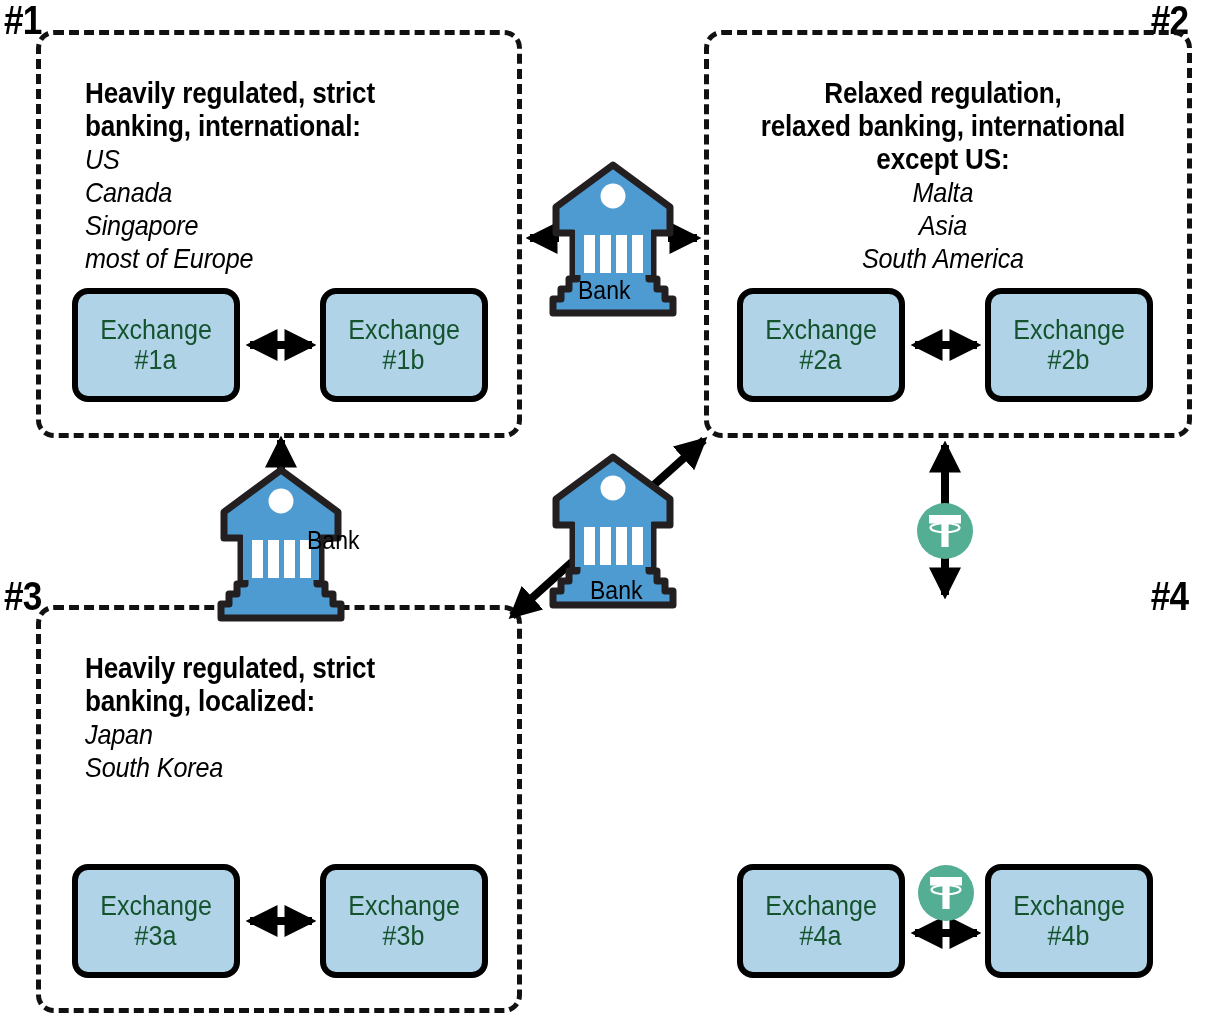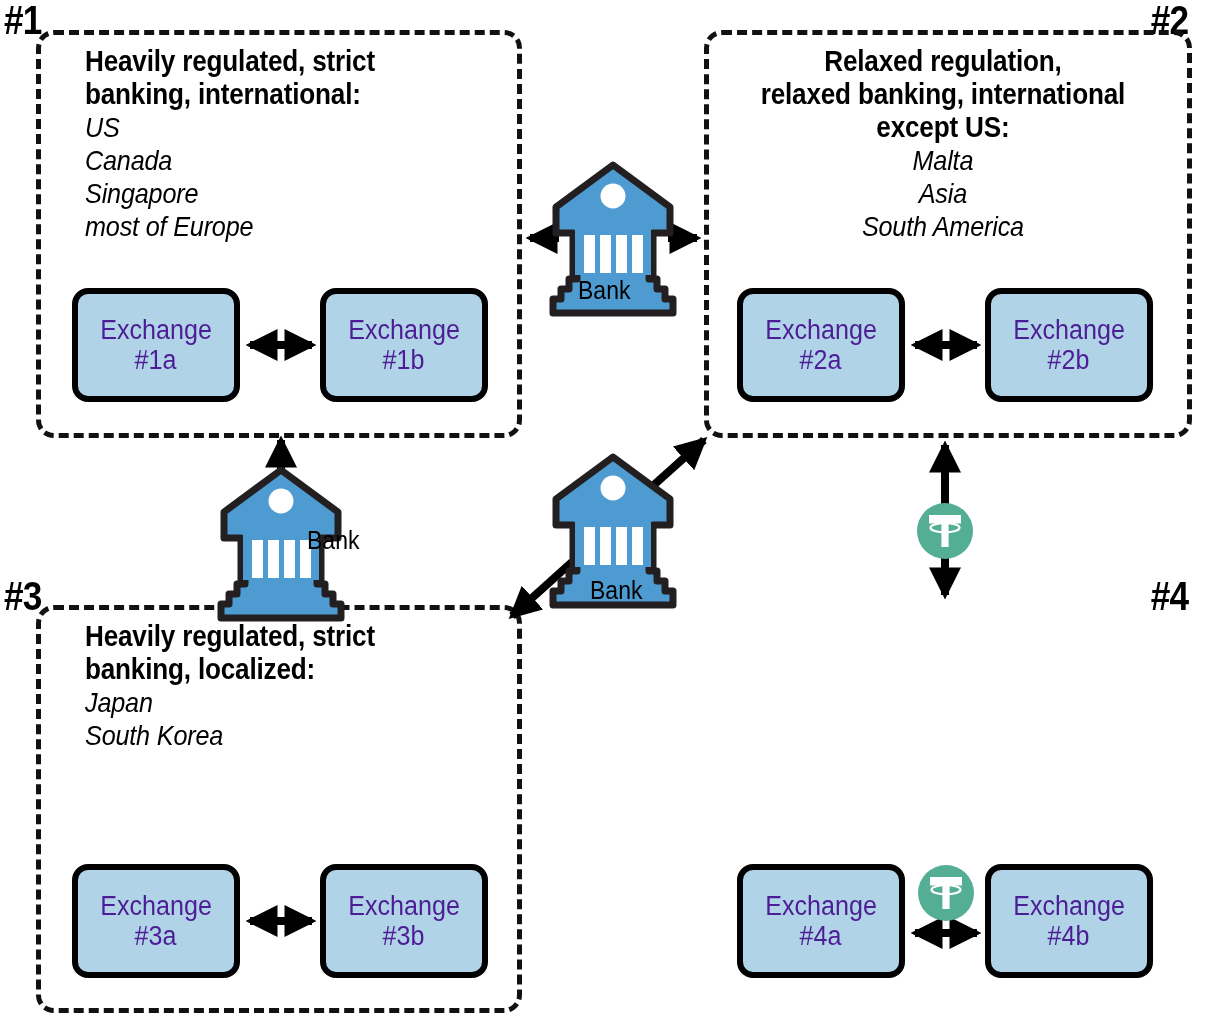--- a/index.html
+++ b/index.html
@@ -49,21 +49,21 @@
   }
   #num1 { left: 4px;   top: 0px; }
   #num2 { left: 1183px; top: 0px; transform: scaleX(0.88) translateX(-100%); transform-origin: right center; }
   #num3 { left: 4px;   top: 576px; }
   #num4 { left: 1183px; top: 576px; transform: scaleX(0.88) translateX(-100%); transform-origin: right center; }
 
   
   .quad-text {
     position: absolute;
     left: 44px;
-    top: 10px;
+    top: 42px;
     right: 12px;
   }
   .quad-head {
     font-family: "Liberation Sans", sans-serif;
     font-weight: 700;
     font-size: 29px;
     line-height: 33px;
     color: #000;
     transform: scaleX(0.90);
     transform-origin: left top;
@@ -92,21 +92,21 @@
     background: #b0d3e8;
     border: 6px solid #000000;
     border-radius: 16px;
     display: flex;
     flex-direction: column;
     align-items: center;
     justify-content: center;
     font-family: "Liberation Sans", sans-serif;
     font-size: 27px;
     line-height: 30px;
-    color: #4c1d95;
+    color: #14532d;
     text-align: center;
   }
   .exch span { display: block; transform: scaleX(0.93); }
 
   
   #ex1a { left: 72px;  top: 288px; }
   #ex1b { left: 320px; top: 288px; }
   #ex2a { left: 737px; top: 288px; }
   #ex2b { left: 985px; top: 288px; }
   #ex3a { left: 72px;  top: 864px; }

